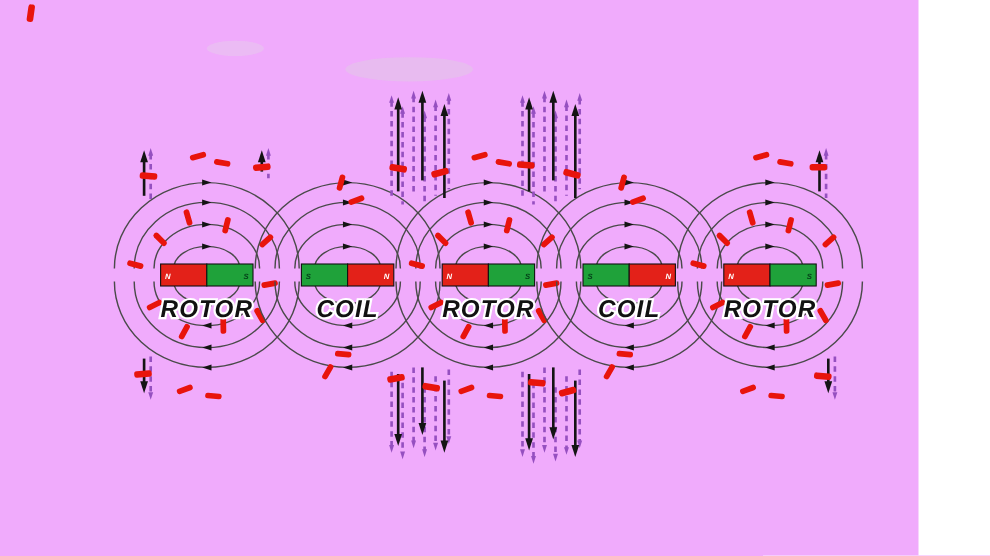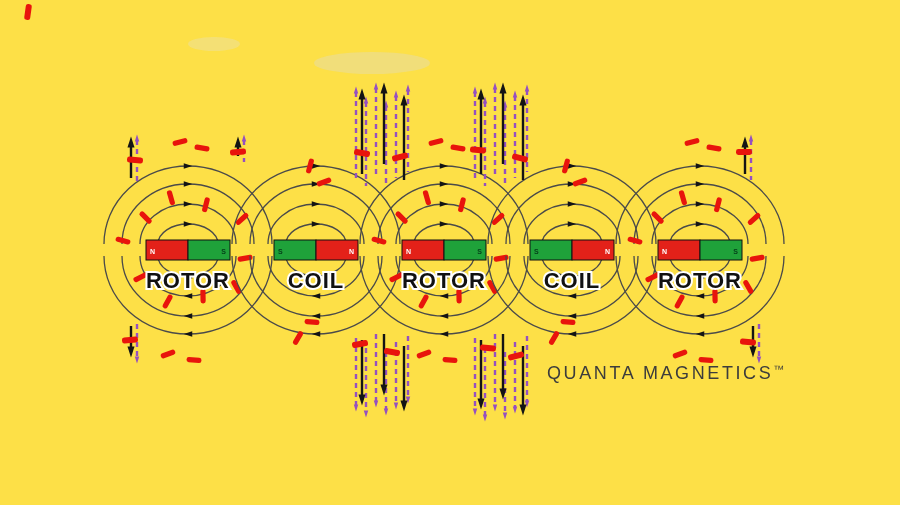--- a/index.html
+++ b/index.html
@@ -1,20 +1,20 @@
 <!DOCTYPE html>
 <html><head>
 <meta charset="utf-8">
 <style>
   html,body{margin:0;padding:0;}
   body{
     width:900px;height:505px;overflow:hidden;background:#ffffff;
     font-family:"Liberation Sans", sans-serif;
   }
-  .stage{position:relative;width:900px;height:505px;background:#fde047;}
+  .stage{position:relative;width:835px;height:505px;background:#f0abfc;font-style:italic;}
   .unit{position:absolute;width:180px;height:240px;}
   .unit svg{display:block;}
   #overlay{position:absolute;left:0;top:0;pointer-events:none;}
   .brand{
     position:absolute;left:547px;top:363px;
     color:#3c3c3c;font-size:18px;letter-spacing:2.6px;white-space:nowrap;
   }
   .brand .tm{font-size:11px;letter-spacing:0;vertical-align:6px;}
 </style>
 </head>
@@ -351,16 +351,13 @@
         <rect x="-3" y="-8" width="6" height="16" rx="2.4" transform="translate(520 158) rotate(105)" fill="#e8140c"></rect>
         <rect x="-3" y="-8" width="6" height="16" rx="2.4" transform="translate(744 152) rotate(90)" fill="#e8140c"></rect>
         <rect x="-3" y="-8" width="6" height="16" rx="2.4" transform="translate(360 344) rotate(80)" fill="#e8140c"></rect>
         <rect x="-3" y="-8" width="6" height="16" rx="2.4" transform="translate(392 352) rotate(100)" fill="#e8140c"></rect>
         <rect x="-3" y="-8" width="6" height="16" rx="2.4" transform="translate(488 348) rotate(95)" fill="#e8140c"></rect>
         <rect x="-3" y="-8" width="6" height="16" rx="2.4" transform="translate(516 356) rotate(75)" fill="#e8140c"></rect>
         <rect x="-3" y="-8" width="6" height="16" rx="2.4" transform="translate(130 340) rotate(85)" fill="#e8140c"></rect>
         <rect x="-3" y="-8" width="6" height="16" rx="2.4" transform="translate(748 342) rotate(95)" fill="#e8140c"></rect>
       </g>
     </svg>
-  <div class="brand">
-    <span>QUANTA MAGNETICS</span><span class="tm">™</span>
-  </div>
 </div>
 
 </body></html>

